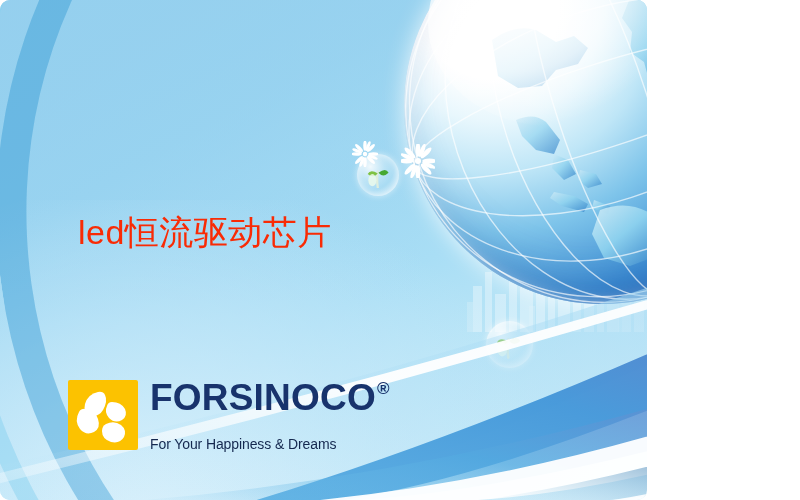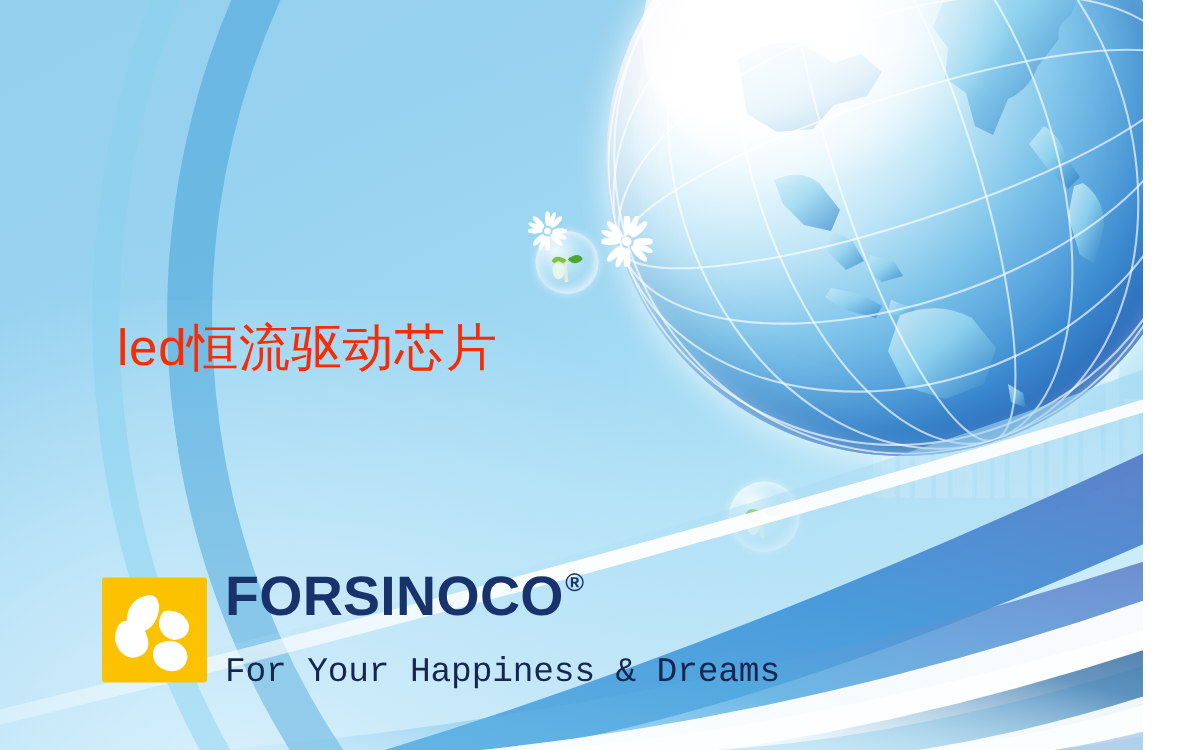--- a/index.html
+++ b/index.html
@@ -6,23 +6,24 @@
   html,body { background:#ffffff; }
   body {
     font-family:"Liberation Sans", sans-serif;
     width:800px; height:500px;
     overflow:hidden;
   }
 
   
   .banner {
     position:relative;
-    width:762px; height:500px;
+    width:647px; height:500px;
     overflow:hidden;
     background:linear-gradient(150deg,#8ecdee 0%, #94d2f0 28%, #a9def5 58%, #c3e9f8 78%, #d9f0fb 100%);
+    border-radius:10px;
   }
 
   
   .bg-lowlight {
     position:absolute; left:-60px; bottom:-120px;
     width:620px; height:420px;
     background:radial-gradient(ellipse at 35% 80%, rgba(222,242,252,.95) 0%, rgba(205,235,250,.55) 45%, rgba(190,228,247,0) 75%);
     pointer-events:none;
   }
   .bg-toplight {
@@ -129,22 +130,22 @@
     font-family:"Liberation Sans", sans-serif;
     font-weight:bold;
     font-size:37px;
     letter-spacing:.2px;
     color:#18336c;
     line-height:1;
     display:flex; align-items:flex-start;
   }
   .wordmark .reg { font-size:17px; line-height:1; margin-top:1px; margin-left:1px; }
   .tagline {
-    font-family:Liberation Mono, monospace;
-    font-size:23px;
+    font-family:Liberation Sans, sans-serif;
+    font-size:14px;
     color:#14284f;
     line-height:1;
     margin-top:21px;
     letter-spacing:-.1px;
   }
 </style>
 </head>
 <body>
 
 <div class="banner">

